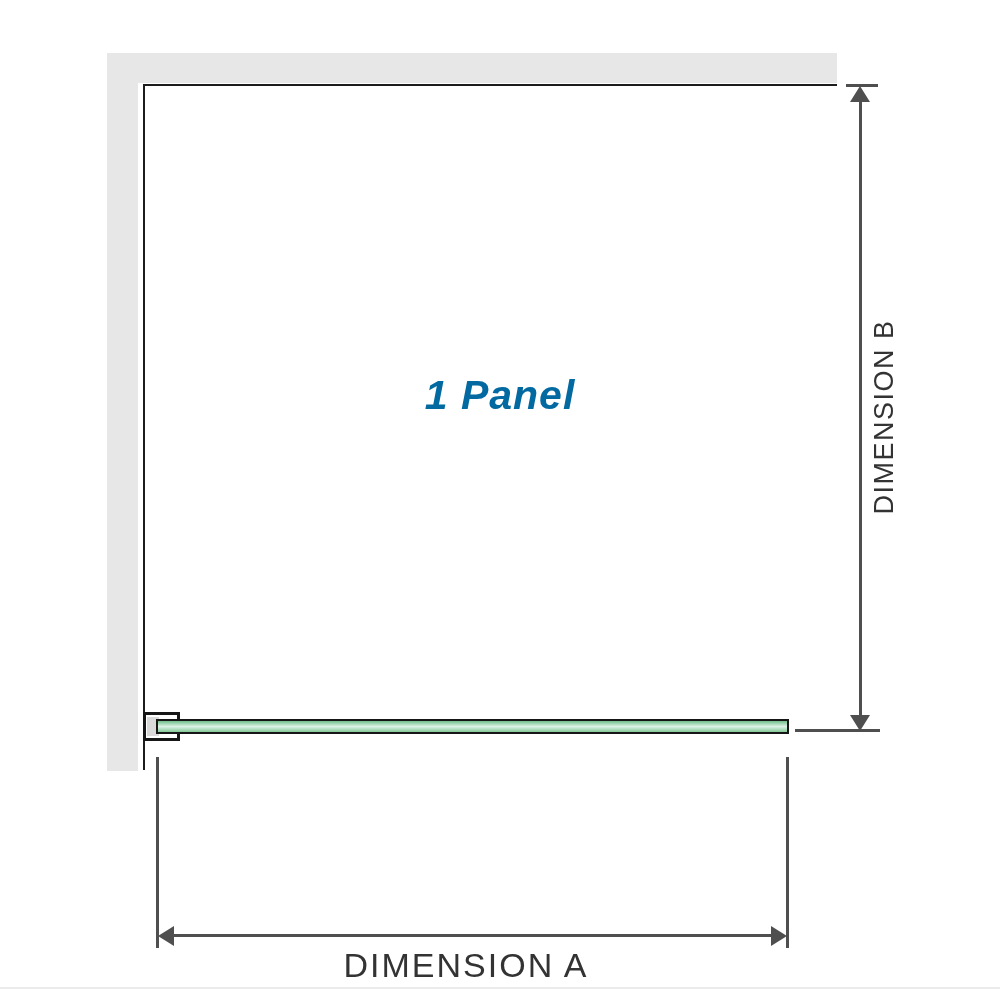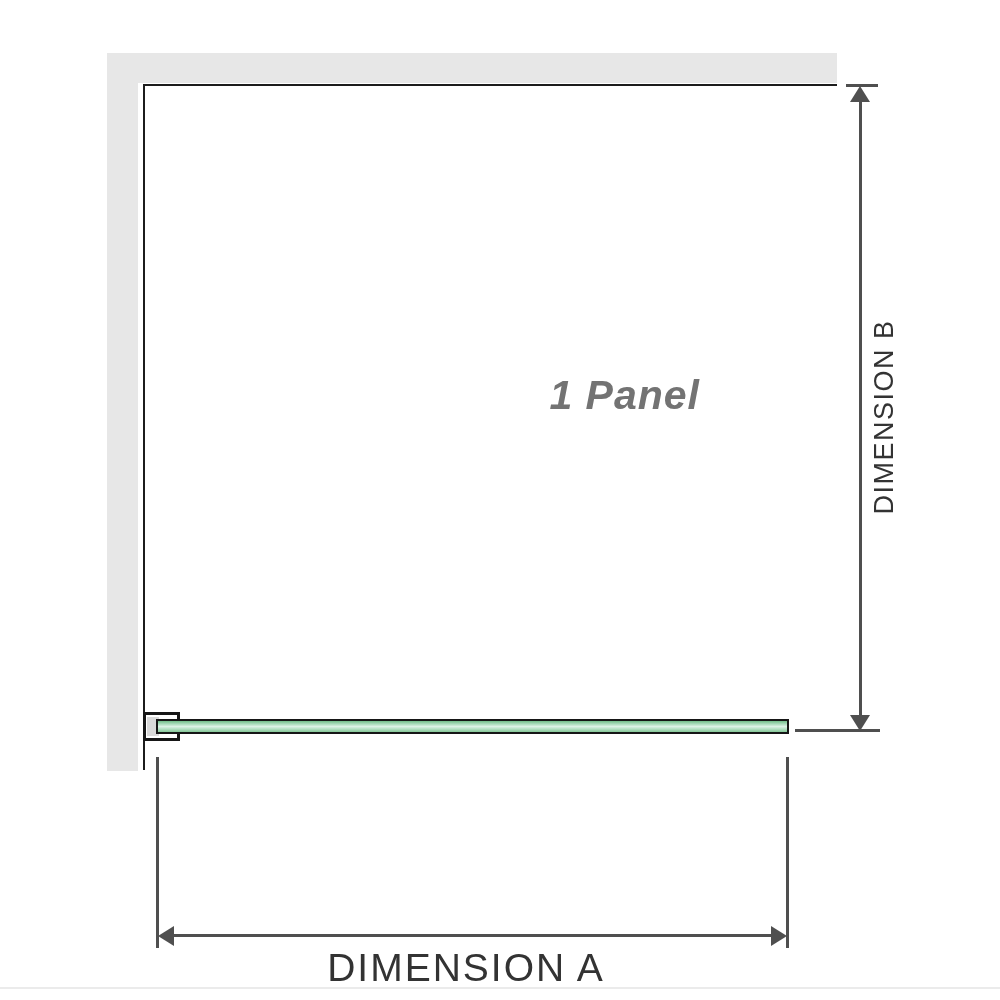--- a/index.html
+++ b/index.html
@@ -17,26 +17,26 @@
   .wall-left  { left: 107px; top: 53px; width: 31px;  height: 718px; background: #e7e7e7; }
   .wall-top   { left: 107px; top: 53px; width: 730px; height: 30px;  background: #e7e7e7; }
 
   
   .outline-top  { left: 143px; top: 84px; width: 694px; height: 2px; background: #1c1c1c; }
   .outline-left { left: 143px; top: 84px; width: 2px; height: 686px; background: #1c1c1c; }
 
   
   .panel-label {
     left: 300px; top: 372px; width: 400px;
-    text-align: right;
+    text-align: center;
     font-size: 41px;
     font-style: italic;
     font-weight: bold;
     letter-spacing: 1px;
-    color: #737373;
+    color: #0369a1;
   }
 
   
   .bracket {
     left: 143px; top: 712px; width: 37px; height: 29px;
     box-sizing: border-box;
     border: 3px solid #161616;
     background: #ffffff;
     z-index: 2;
   }
@@ -89,21 +89,21 @@
   }
   .arrow-right {
     left: 771px; top: 926px; width: 0; height: 0;
     border-top: 10px solid transparent;
     border-bottom: 10px solid transparent;
     border-left: 16px solid #4f4f4f;
   }
   .dim-a-label {
     left: 266px; top: 946px; width: 400px;
     text-align: center;
-    font-size: 39px;
+    font-size: 34px;
     font-weight: 300;
     letter-spacing: 2px;
     color: #333333;
   }
 
   .bottom-divider { left: 0; top: 987px; width: 1000px; height: 2px; background: #ebebeb; }
 </style>
 </head>
 <body>
 

